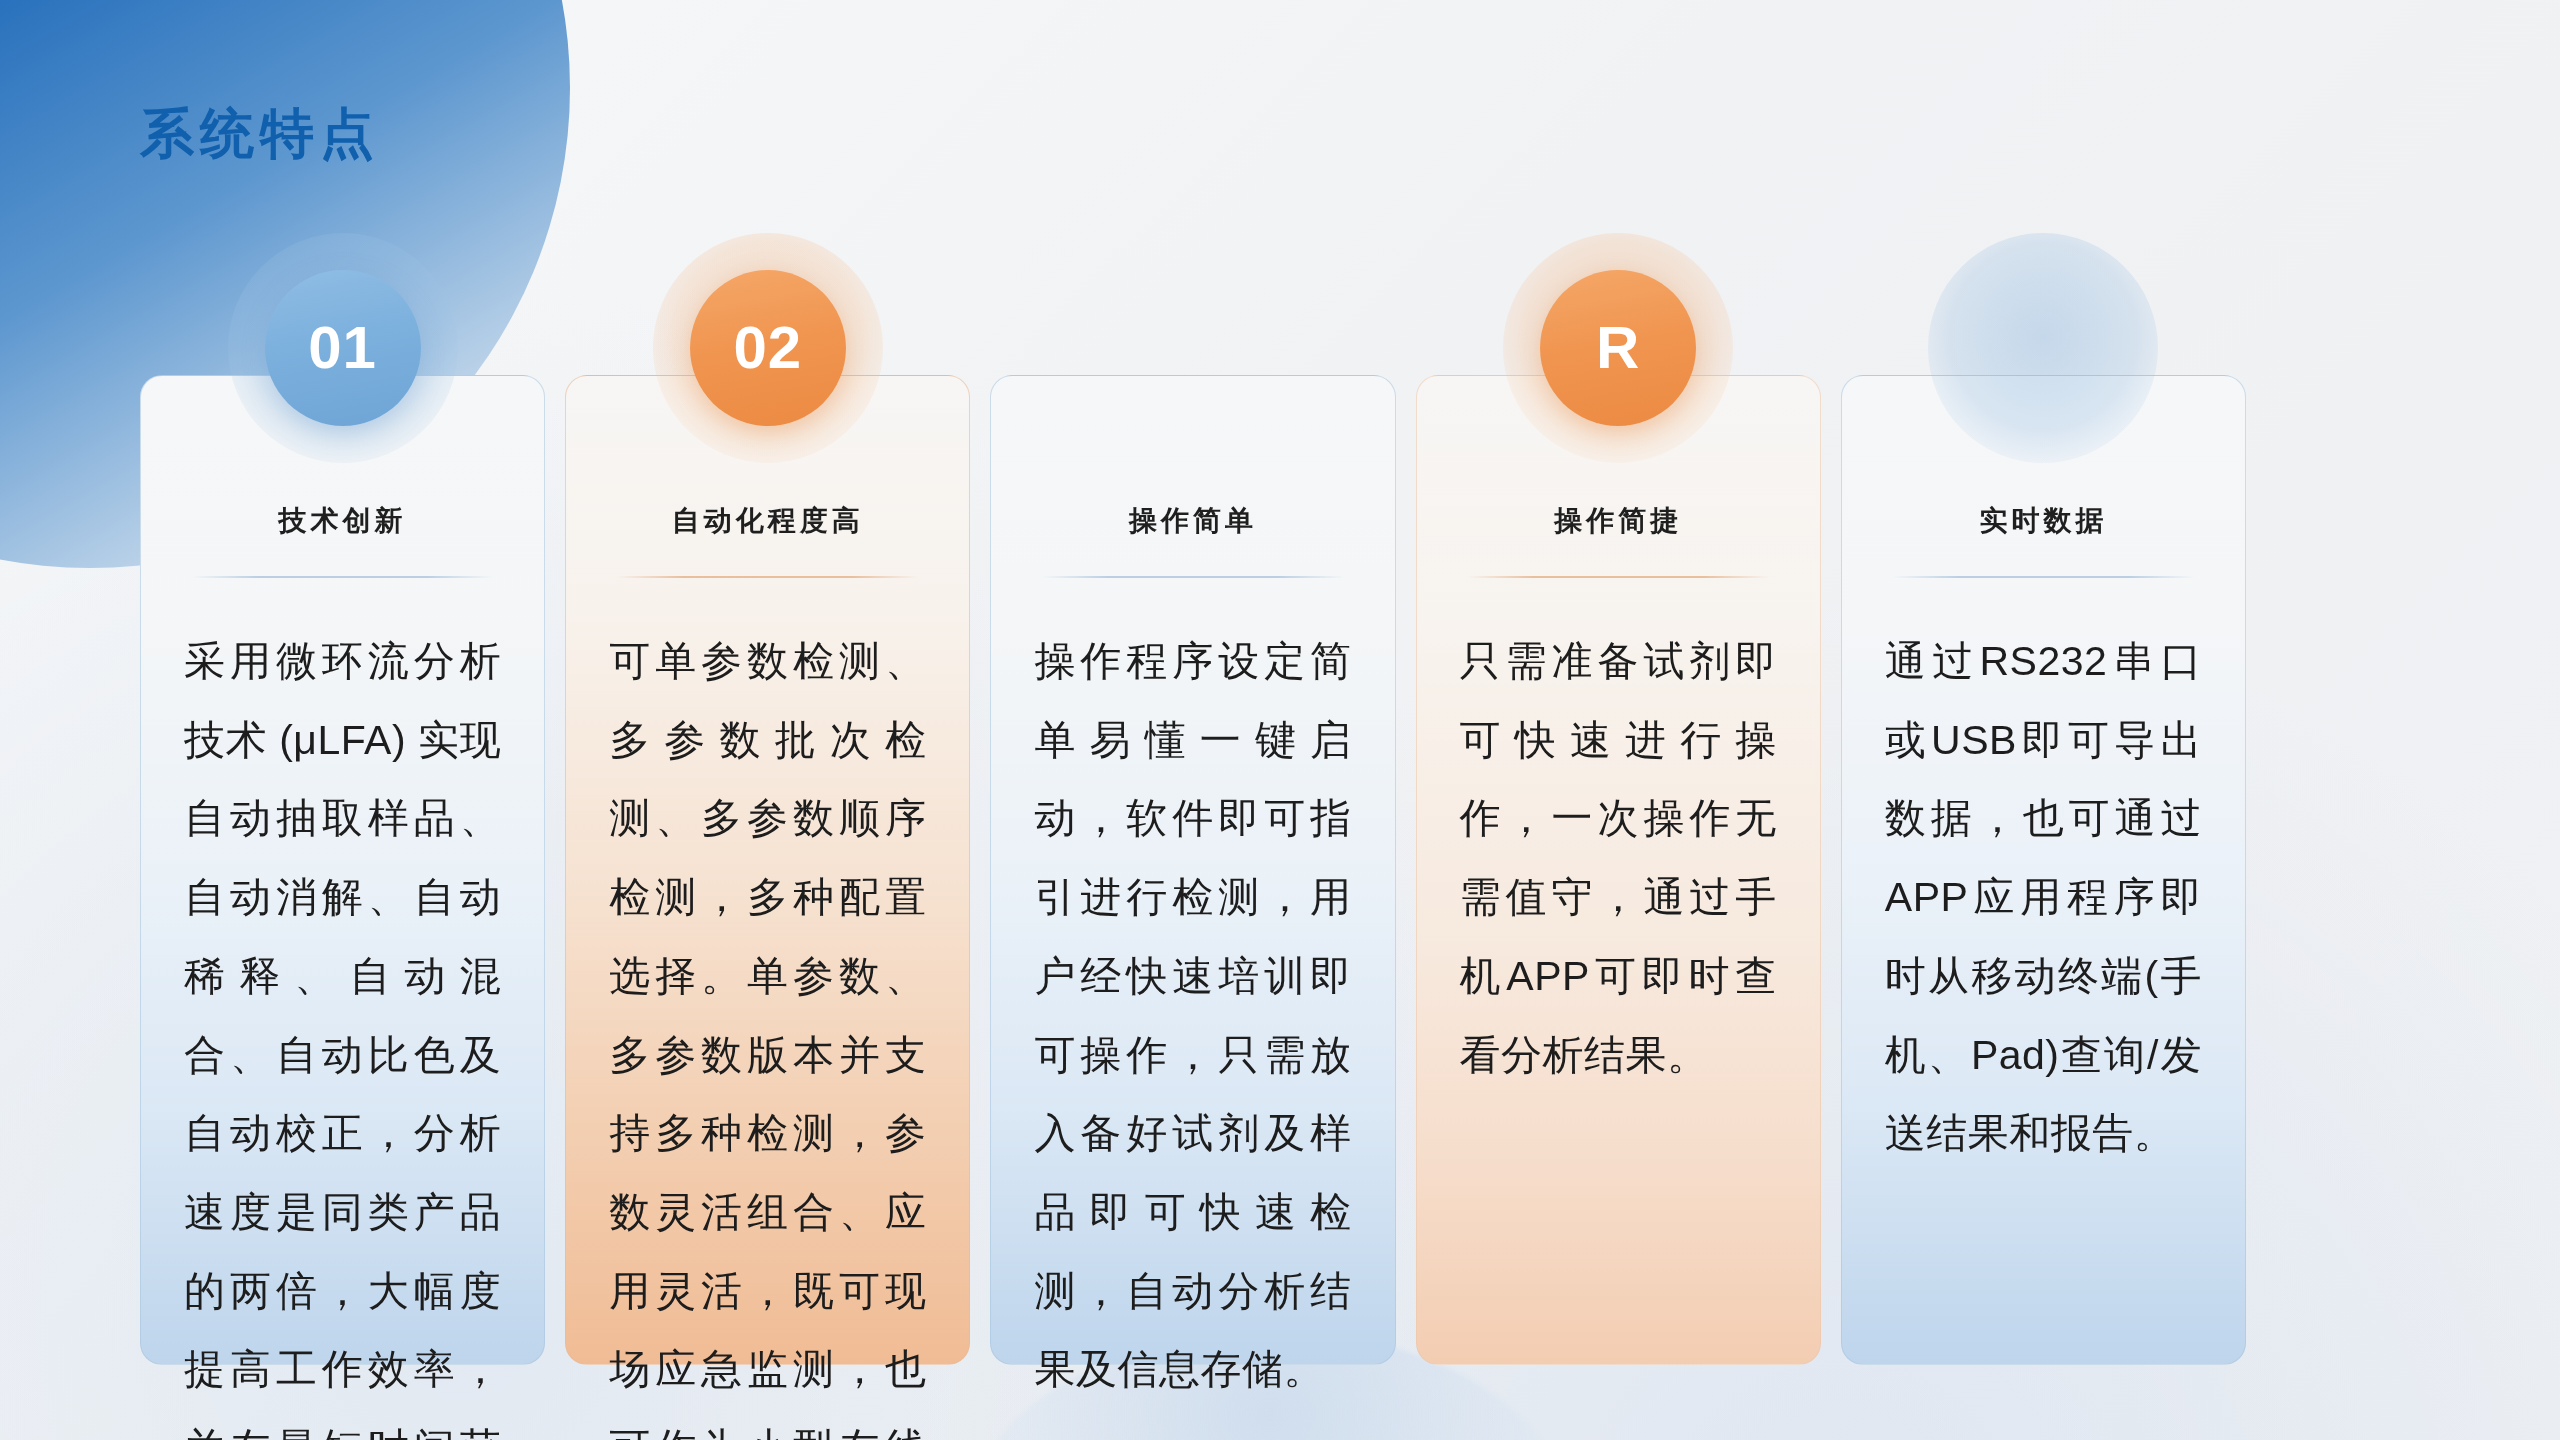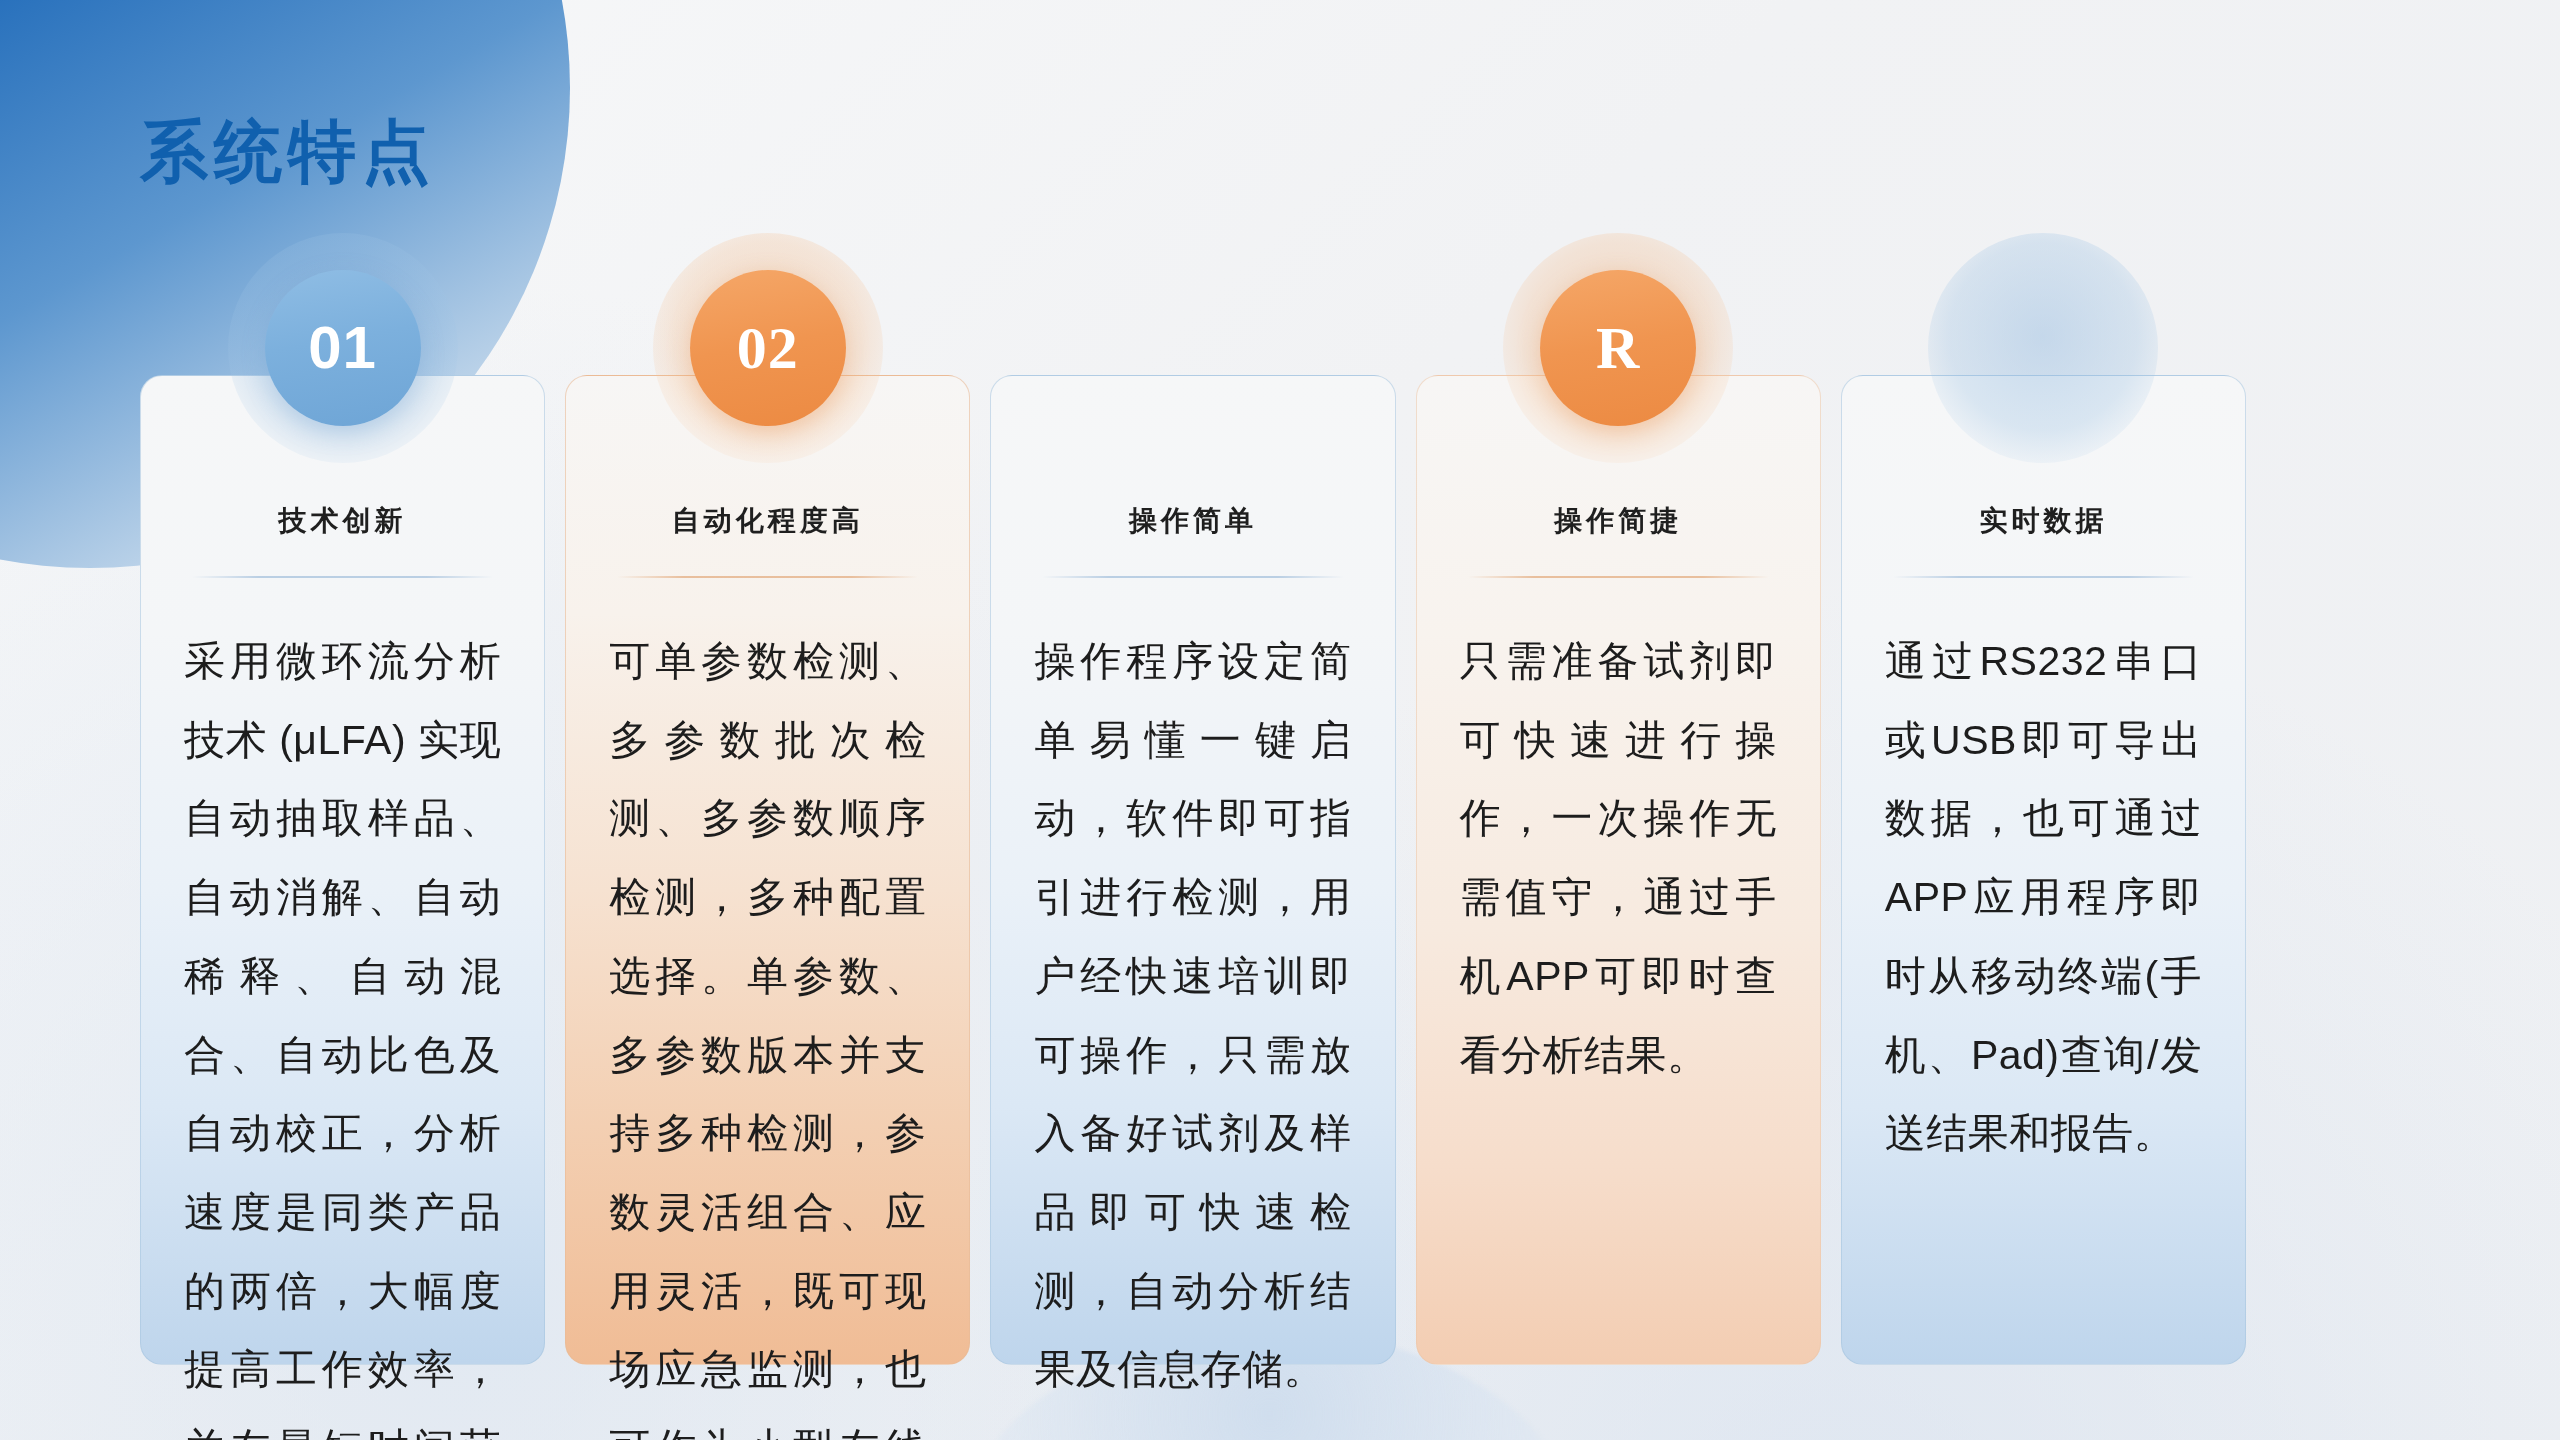--- a/index.html
+++ b/index.html
@@ -44,21 +44,21 @@
     border-radius: 50%;
     background: radial-gradient(circle at 50% 20%, rgba(200,217,236,0.75) 0%, rgba(214,227,242,0.35) 55%, rgba(230,238,246,0) 78%);
     filter: blur(2px);
   }
 
   
   .page-title {
     position: absolute;
     left: 140px;
     top: 68px;
-    font-size: 68px;
+    font-size: 54px;
     font-weight: bold;
     color: #1060ae;
     letter-spacing: 6px;
     line-height: 1.1;
     white-space: nowrap;
   }
 
   
   .cards {
     position: absolute;
@@ -141,21 +141,20 @@
     line-height: 1;
     z-index: 2;
   }
   .blue .badge {
     background: linear-gradient(170deg, #8fbde4 0%, #7cb0dd 45%, #6ea5d6 100%);
     box-shadow: 0 6px 22px rgba(120,165,210,0.38);
   }
   .orange .badge {
     background: linear-gradient(170deg, #f5a768 0%, #f09550 48%, #ec8a42 100%);
     box-shadow: 0 6px 22px rgba(232,150,90,0.38);
-    font-family: Liberation Serif, serif;
   }
 
   
   .card-title {
     position: relative;
     z-index: 2;
     text-align: center;
     font-size: 28px;
     font-weight: bold;
     color: #1f1f1f;

